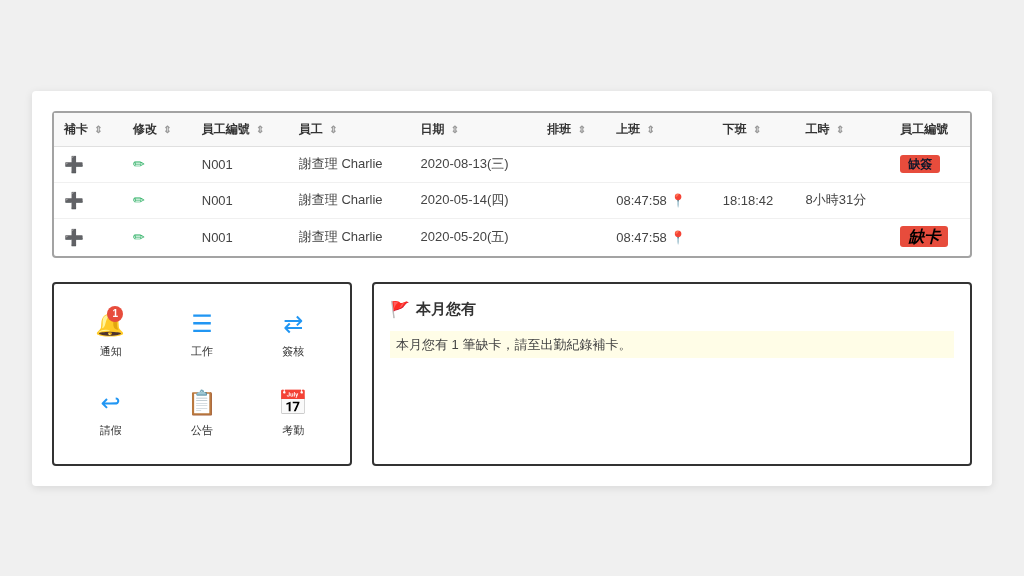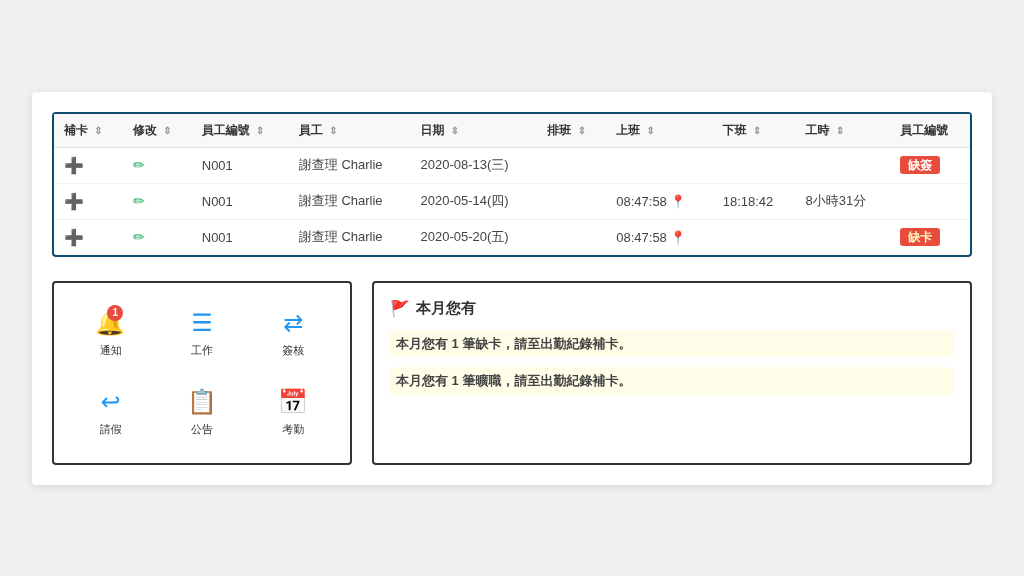--- a/index.html
+++ b/index.html
@@ -17,21 +17,21 @@
     .main-container {
       width: 960px;
       background: #fff;
       border-radius: 4px;
       padding: 20px;
       box-shadow: 0 2px 8px rgba(0,0,0,0.1);
     }
 
     
     .table-wrapper {
-      border: 2px solid #0c4a6e;
+      border: 2px solid #a3a3a3;
       border-radius: 4px;
       margin-bottom: 4px;
       position: relative;
     }
     table {
       width: 100%;
       border-collapse: collapse;
     }
     thead tr {
       background: #f8f8f8;
@@ -70,33 +70,34 @@
       display: inline-block;
     }
     .btn-edit {
       color: #27ae60;
       font-size: 14px;
       cursor: pointer;
       display: inline-block;
     }
     .badge-missing {
       background: #e74c3c;
-      color: #ffffff;
+      color: #0f172a;
       padding: 2px 8px;
       border-radius: 3px;
       font-size: 12px;
       font-weight: bold;
     }
     .badge-absent {
       background: #e74c3c;
-      color: #fef9c3;
+      color: #000000;
       padding: 2px 8px;
       border-radius: 3px;
-      font-size: 12px;
+      font-size: 16px;
       font-weight: bold;
+      font-style: italic;
     }
     .location-pin {
       color: #e74c3c;
       font-size: 13px;
       margin-left: 4px;
     }
 
     
     .bottom-row {
       display: flex;
@@ -178,21 +179,20 @@
     .reminder-item {
       font-size: 13px;
       color: #444;
       margin-bottom: 10px;
       line-height: 1.5;
     }
     .reminder-item.highlight {
       background: #fffde7;
       padding: 4px 6px;
       border-radius: 0;
-      font-weight: bold;
     }
   </style>
 </head>
 <body>
 
 <div class="main-container">
 
   <div class="table-wrapper">
     <table>
       <thead>
@@ -287,17 +287,16 @@
         </div>
     </div>
 
     <div class="reminder-panel">
       <div class="reminder-header">
         <span class="reminder-flag">🚩</span>
         <span>本月您有</span>
       </div>
       <div id="reminder-items">
           <div class="reminder-item highlight">本月您有 1 筆缺卡，請至出勤紀錄補卡。</div>
-          <div class="reminder-item highlight">本月您有 1 筆曠職，請至出勤紀錄補卡。</div>
         </div>
     </div>
   </div>
 </div>
 
 </body></html>

